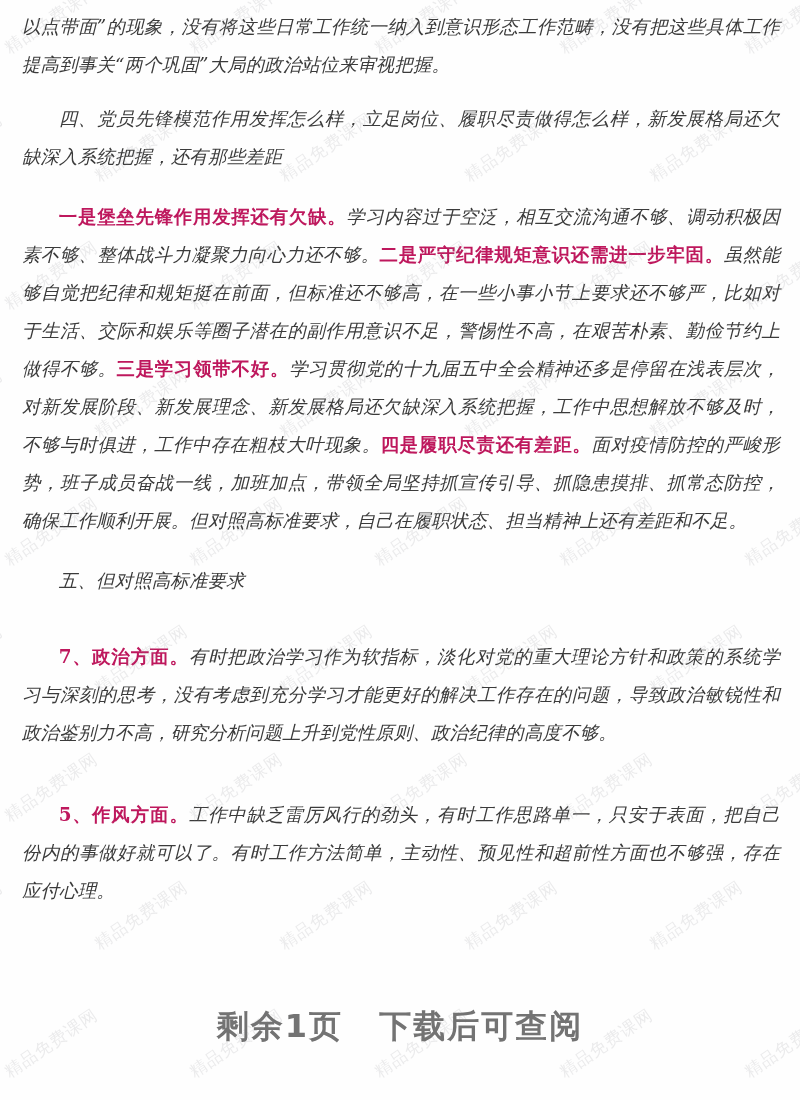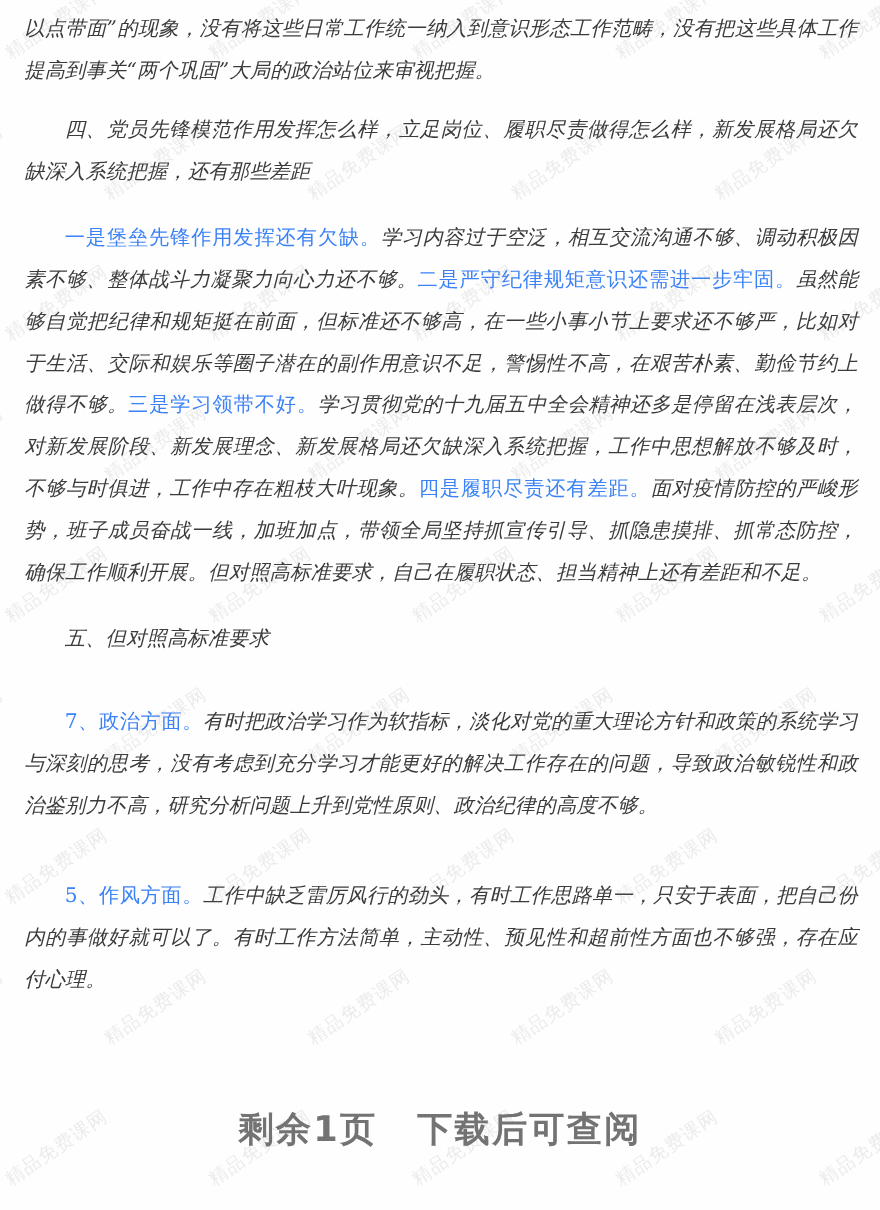--- a/index.html
+++ b/index.html
@@ -66,23 +66,23 @@
 
   
   .clip-top {
     margin-top: -30px;
   }
 
   .gap-sm { height: 16px; }
   .gap-md { height: 22px; }
 
   .b {
-    font-weight: 400;
+    font-weight: 700;
     font-style: normal;
-    color: #3b82f6;
+    color: #be185d;
     letter-spacing: 0.5px;
   }
 
   
   .footer-teaser {
     position: absolute;
     left: 0;
     right: 0;
     top: 1005px;
     text-align: center;

